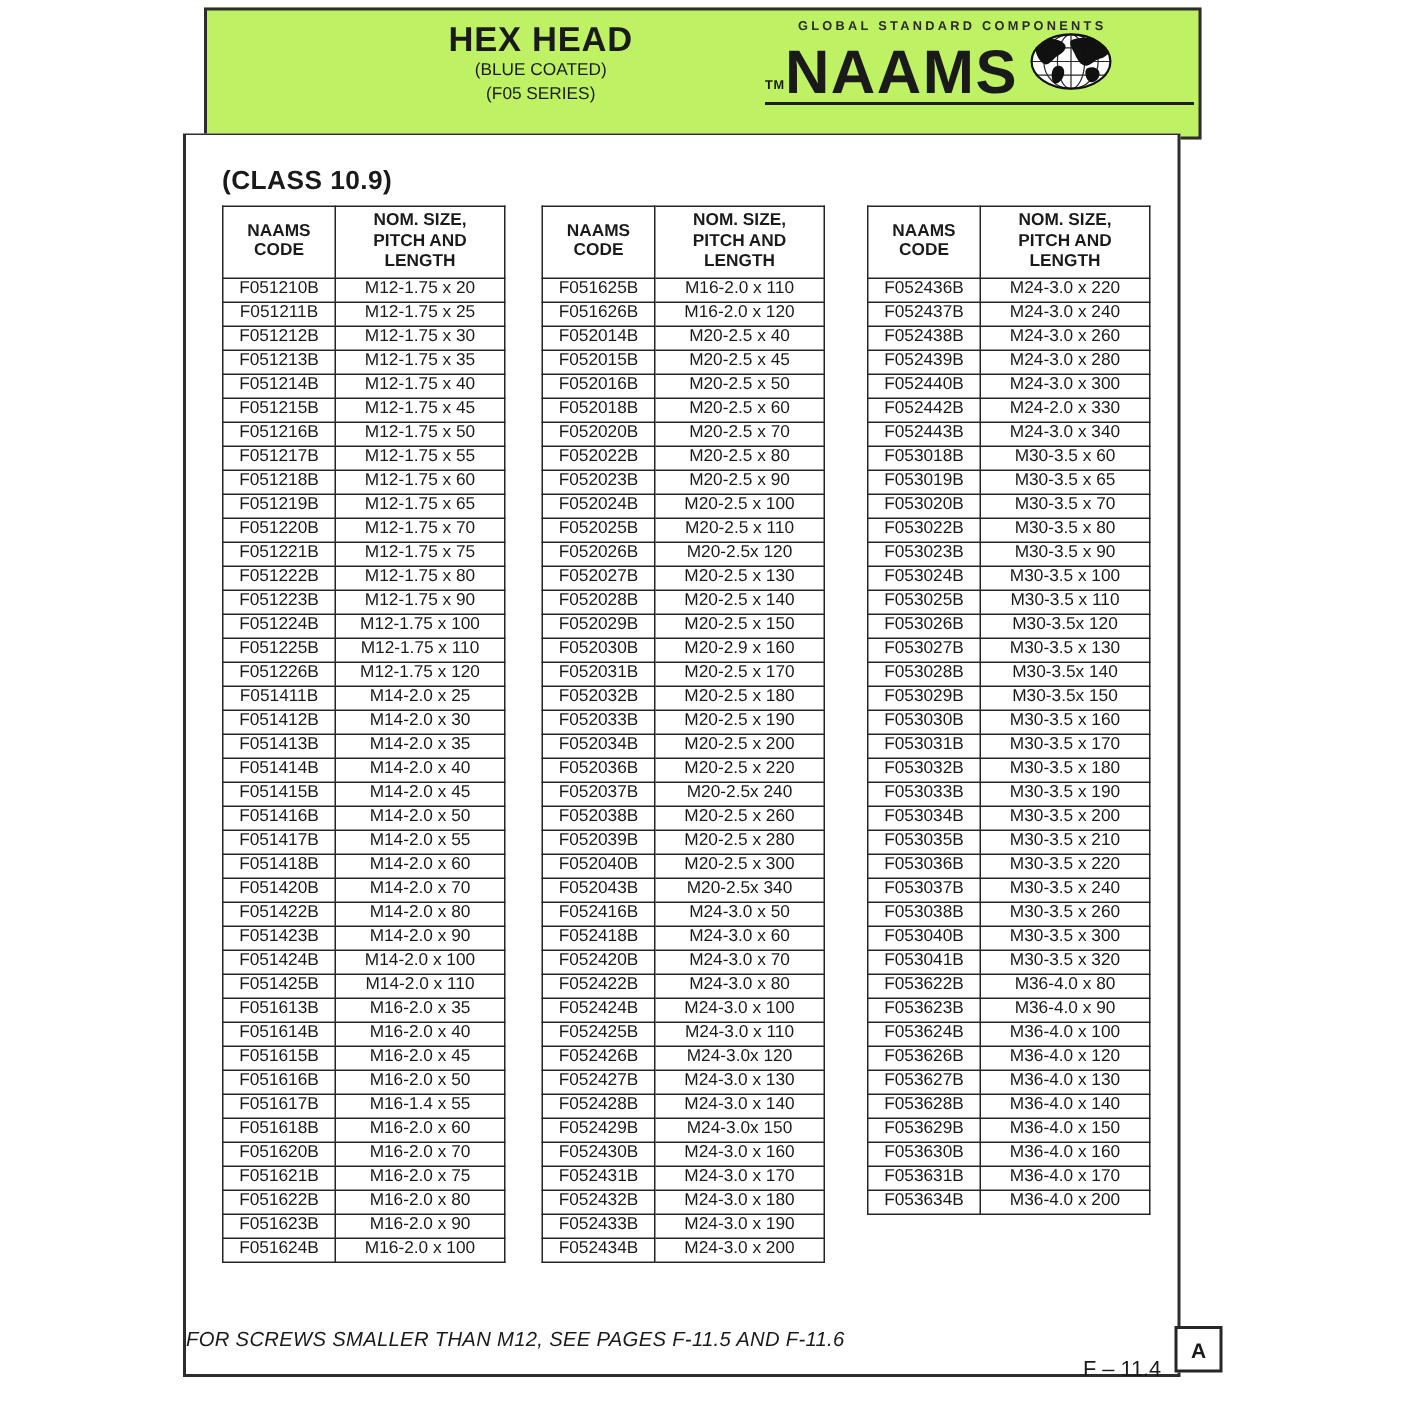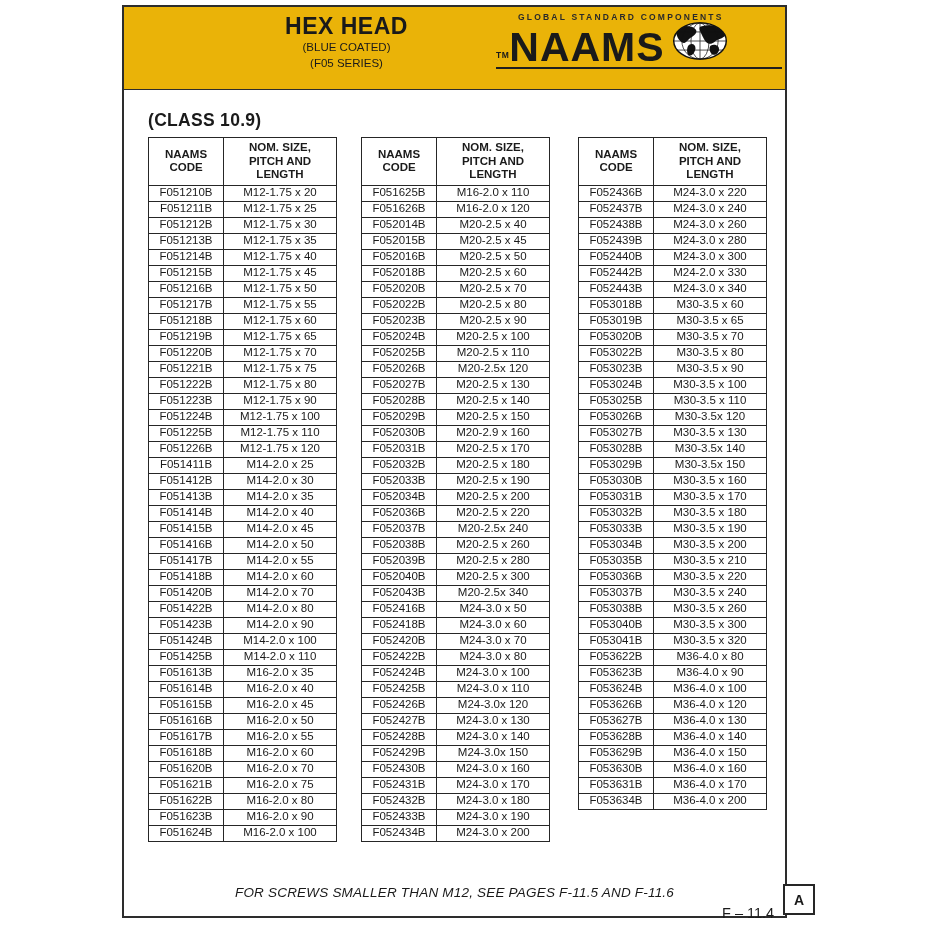--- a/index.html
+++ b/index.html
@@ -3,22 +3,22 @@
 <meta charset="utf-8">
 <style>
   html,body{margin:0;padding:0;}
   body{
     width:940px;height:940px;position:relative;background:#ffffff;
     font-family:"Liberation Sans",sans-serif;color:#1a1a1a;overflow:hidden;
     -webkit-font-smoothing:antialiased;
   }
   
   .header-box{
-    position:absolute;left:122px;top:5px;width:661px;height:84px;
-    border:2px solid #2d2d2d;background:#eab308;
+    position:absolute;left:136px;top:5px;width:661px;height:84px;
+    border:2px solid #2d2d2d;background:#bef264;
   }
   .title-block{position:absolute;left:50px;top:7px;width:345px;text-align:center;}
   .title-line{font-size:23px;font-weight:bold;line-height:1.1;letter-spacing:.5px;}
   .subtitle{font-size:11.5px;line-height:1.3;margin-top:1px;}
   .brand{position:absolute;left:372px;top:5px;width:286px;}
   .brand-tagline{font-size:8.5px;letter-spacing:2.2px;font-weight:bold;color:#2a2a2a;padding-left:22px;white-space:nowrap;}
   .logo-row{display:flex;align-items:flex-end;margin-top:-1px;}
   .tm{font-size:8.5px;font-weight:bold;margin-bottom:6px;letter-spacing:.5px;}
   .naams{font-size:41px;font-weight:bold;letter-spacing:1px;line-height:.9;}
   .globe{margin-left:6px;margin-bottom:1px;}
@@ -43,21 +43,21 @@
   table.code-table td{
     border:1.5px solid #262626;font-size:11.5px;height:15px;
     padding:0 2px;text-align:center;white-space:nowrap;line-height:1;
   }
   table.code-table td:first-child{width:70px;}
   table.code-table td:last-child{width:108px;}
   table.code-table th:first-child{width:70px;}
   table.code-table th:last-child{width:108px;}
   
   .footer-note{
-    position:absolute;left:0;top:795px;width:100%;text-align:center;
+    position:absolute;left:0;top:795px;width:100%;text-align:left;
     font-size:13.5px;font-style:italic;letter-spacing:.2px;
   }
   .rev-box{
     position:absolute;left:783px;top:884px;width:28px;height:27px;
     border:2px solid #262626;background:#fff;display:flex;align-items:center;justify-content:center;
     font-size:14px;font-weight:bold;z-index:3;
   }
   .copyright{position:absolute;left:125px;top:919px;font-size:11px;color:#222;margin-top:29px;}
   .page-number{position:absolute;left:722px;top:905px;width:95px;font-size:14.5px;color:#1a1a1a;}
 </style>
@@ -250,21 +250,21 @@
             <tr>
               <td>F051615B</td>
               <td>M16-2.0 x 45</td>
             </tr>
             <tr>
               <td>F051616B</td>
               <td>M16-2.0 x 50</td>
             </tr>
             <tr>
               <td>F051617B</td>
-              <td>M16-2.0 x 55</td>
+              <td>M16-1.4 x 55</td>
             </tr>
             <tr>
               <td>F051618B</td>
               <td>M16-2.0 x 60</td>
             </tr>
             <tr>
               <td>F051620B</td>
               <td>M16-2.0 x 70</td>
             </tr>
             <tr>

